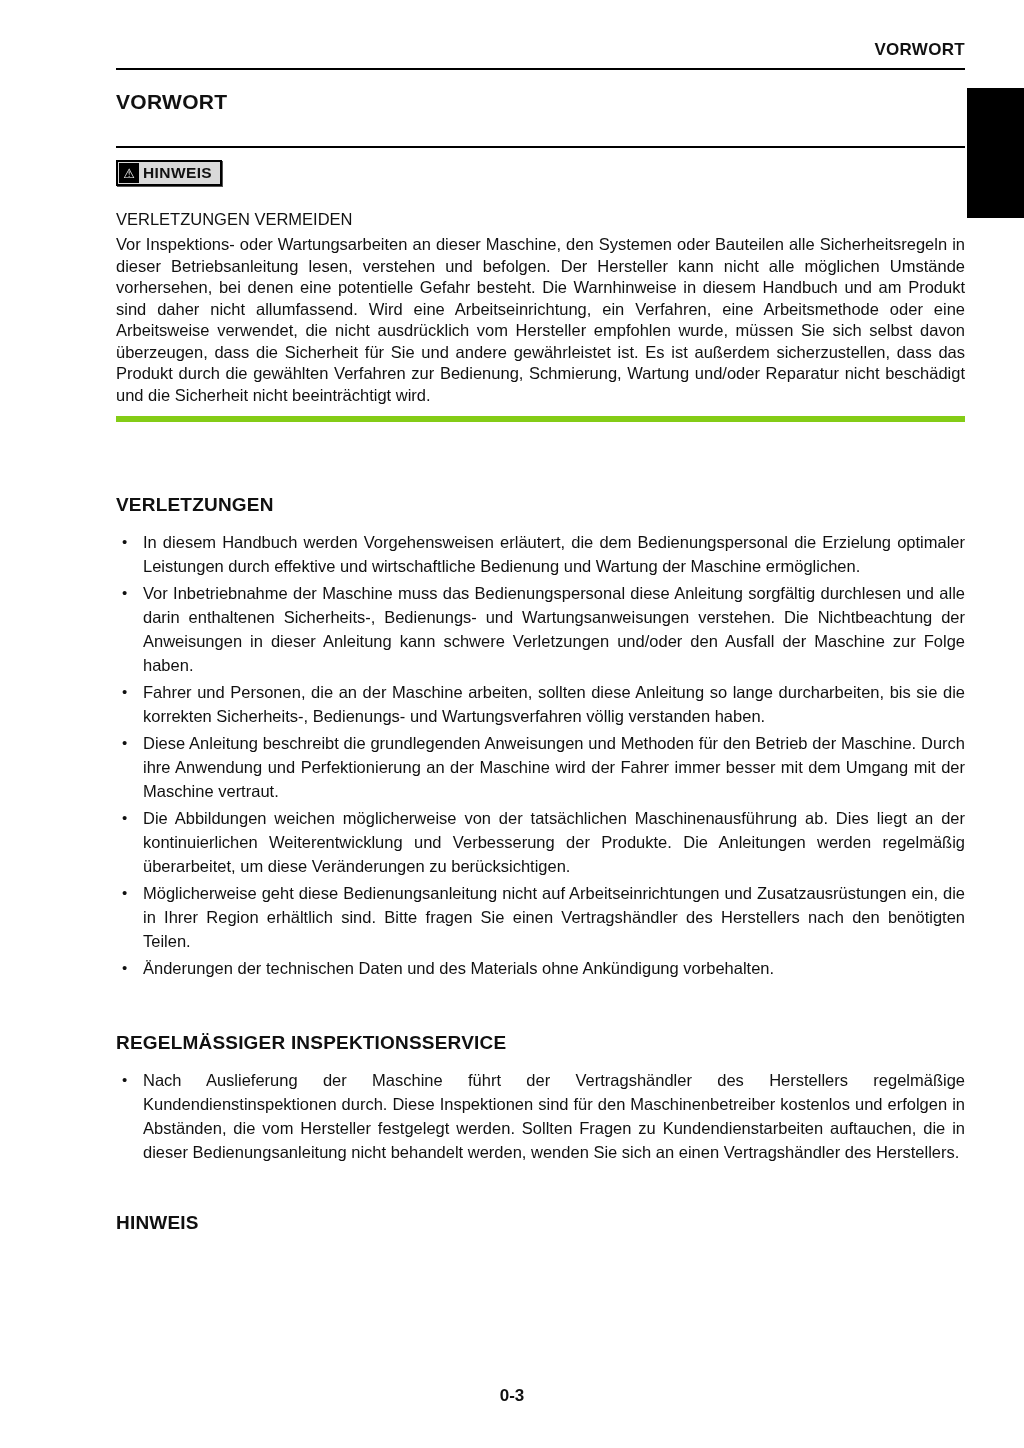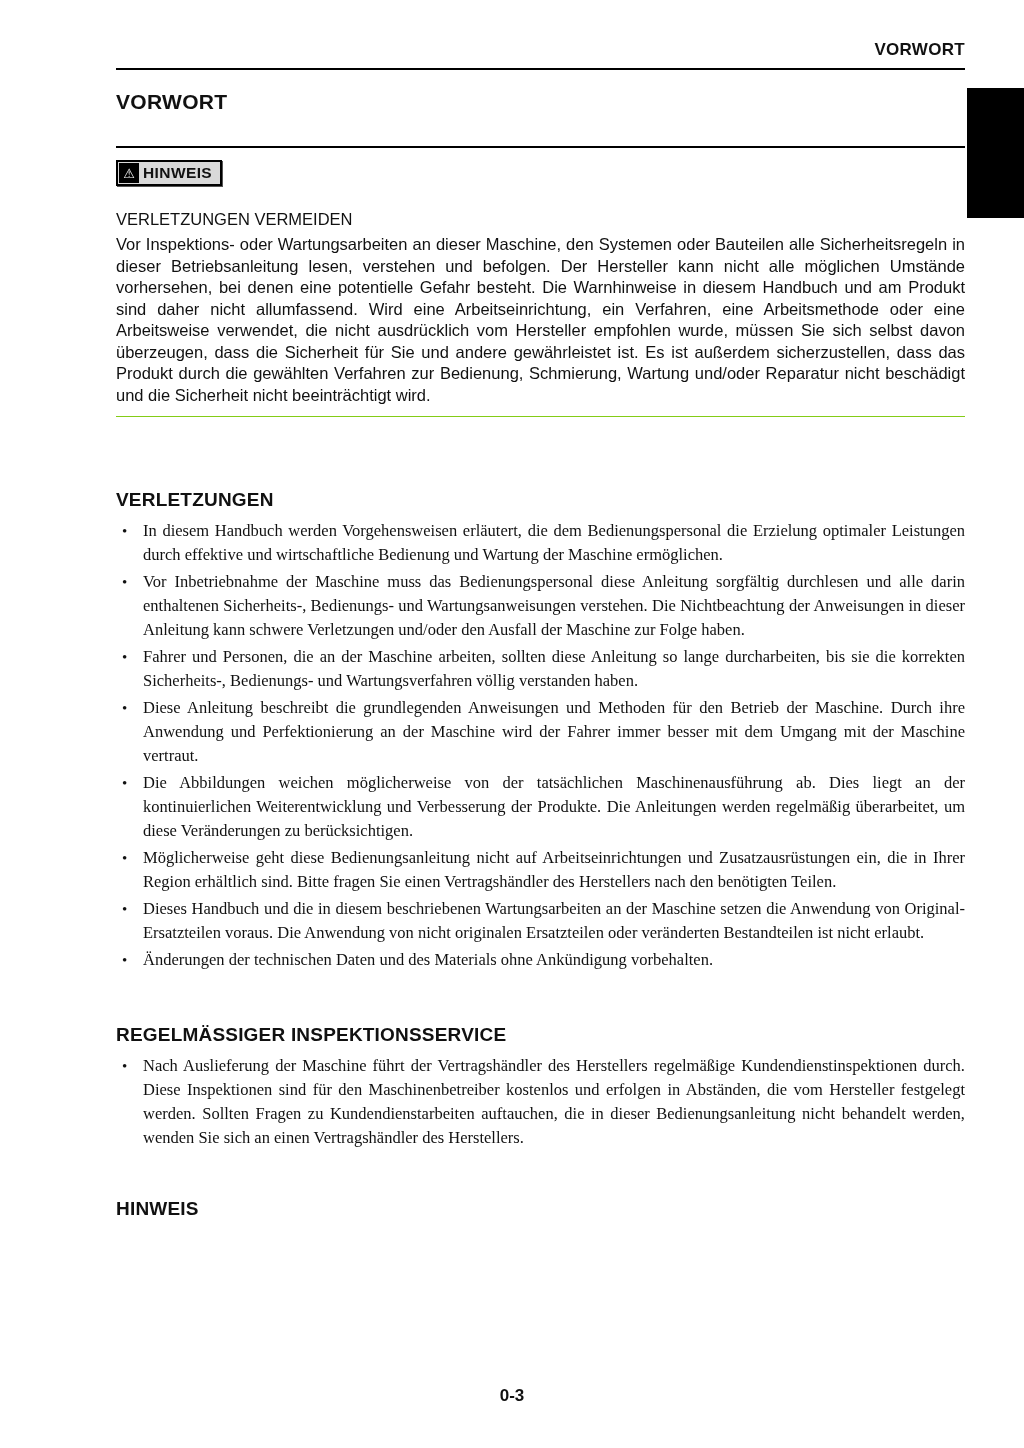--- a/index.html
+++ b/index.html
@@ -30,30 +30,30 @@
   }
   .achtung-icon {
     display: inline-flex; align-items: center; justify-content: center;
     background: #000; color: #fff;
     width: 20px; height: 20px;
     font-size: 13px; line-height: 1;
     margin-right: 4px;
   }
   .achtung-text { font-weight: bold; font-size: 15.5px; letter-spacing: 0.4px; }
 
-  .warning-section { margin-top: 24px; border-bottom: 1px solid #84cc16; padding-bottom: 10px; }
+  .warning-section { margin-top: 24px; border-bottom: 6px solid #84cc16; padding-bottom: 10px; }
   .warning-subtitle { font-size: 16.5px; margin-bottom: 5px; }
   .warning-body { font-size: 16.5px; line-height: 21.5px; text-align: justify; }
 
   .section-allgemeines { margin-top: 72px; }
   .section-inspektion { margin-top: 52px; }
   .section-hinweis { margin-top: 48px; }
   .section-heading { font-size: 19px; font-weight: bold; letter-spacing: 0.2px; }
 
-  .bullets { list-style: none; margin-top: 8px; font-family: Liberation Serif, serif; }
+  .bullets { list-style: none; margin-top: 14px; }
   .bullet-item {
     position: relative;
     padding-left: 27px;
     font-size: 16.5px;
     line-height: 24px;
     text-align: justify;
     margin-bottom: 3px;
   }
   .bullet-item::before { content: "\2022"; position: absolute; left: 6px; top: 0; font-size: 15px; }
 
@@ -85,21 +85,20 @@
 
   <div class="section section-allgemeines">
     <h2 class="section-heading">VERLETZUNGEN</h2>
     <ul class="bullets">
       <li class="bullet-item"><span>In diesem Handbuch werden Vorgehensweisen erläutert, die dem Bedienungspersonal die Erzielung optimaler Leistungen durch effektive und wirtschaftliche Bedienung und Wartung der Maschine ermöglichen.</span></li>
       <li class="bullet-item"><span>Vor Inbetriebnahme der Maschine muss das Bedienungspersonal diese Anleitung sorgfältig durchlesen und alle darin enthaltenen Sicherheits-, Bedienungs- und Wartungsanweisungen verstehen. Die Nichtbeachtung der Anweisungen in dieser Anleitung kann schwere Verletzungen und/oder den Ausfall der Maschine zur Folge haben.</span></li>
       <li class="bullet-item"><span>Fahrer und Personen, die an der Maschine arbeiten, sollten diese Anleitung so lange durcharbeiten, bis sie die korrekten Sicherheits-, Bedienungs- und Wartungsverfahren völlig verstanden haben.</span></li>
       <li class="bullet-item"><span>Diese Anleitung beschreibt die grundlegenden Anweisungen und Methoden für den Betrieb der Maschine. Durch ihre Anwendung und Perfektionierung an der Maschine wird der Fahrer immer besser mit dem Umgang mit der Maschine vertraut.</span></li>
       <li class="bullet-item"><span>Die Abbildungen weichen möglicherweise von der tatsächlichen Maschinenausführung ab. Dies liegt an der kontinuierlichen Weiterentwicklung und Verbesserung der Produkte. Die Anleitungen werden regelmäßig überarbeitet, um diese Veränderungen zu berücksichtigen.</span></li>
       <li class="bullet-item"><span>Möglicherweise geht diese Bedienungsanleitung nicht auf Arbeitseinrichtungen und Zusatzausrüstungen ein, die in Ihrer Region erhältlich sind. Bitte fragen Sie einen Vertragshändler des Herstellers nach den benötigten Teilen.</span></li>
-      <li class="bullet-item"><span>Dieses Handbuch und die in diesem beschriebenen Wartungsarbeiten an der Maschine setzen die Anwendung von Original-Ersatzteilen voraus. Die Anwendung von nicht originalen Ersatzteilen oder veränderten Bestandteilen ist nicht erlaubt.</span></li>
       <li class="bullet-item"><span>Änderungen der technischen Daten und des Materials ohne Ankündigung vorbehalten.</span></li>
     </ul>
   </div>
 
   <div class="section section-inspektion">
     <h2 class="section-heading">REGELMÄSSIGER INSPEKTIONSSERVICE</h2>
     <ul class="bullets">
       <li class="bullet-item"><span>Nach Auslieferung der Maschine führt der Vertragshändler des Herstellers regelmäßige Kundendienstinspektionen durch. Diese Inspektionen sind für den Maschinenbetreiber kostenlos und erfolgen in Abständen, die vom Hersteller festgelegt werden. Sollten Fragen zu Kundendienstarbeiten auftauchen, die in dieser Bedienungsanleitung nicht behandelt werden, wenden Sie sich an einen Vertragshändler des Herstellers.</span></li>
     </ul>
   </div>

